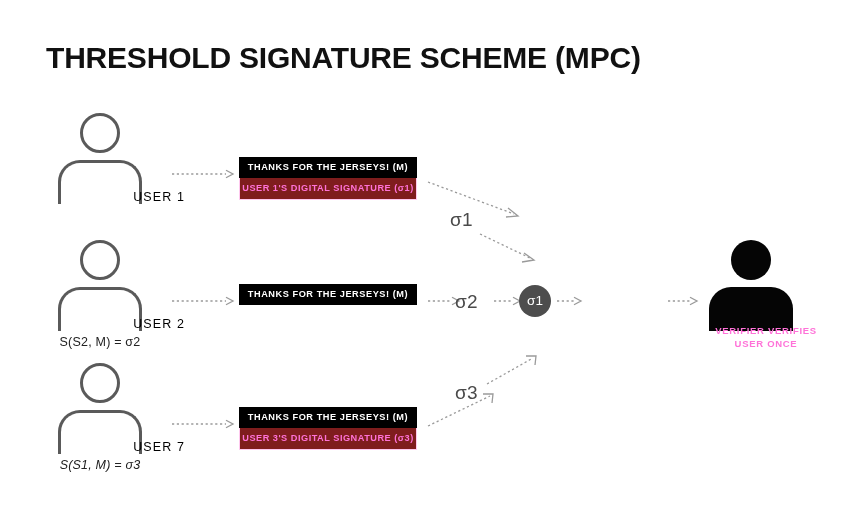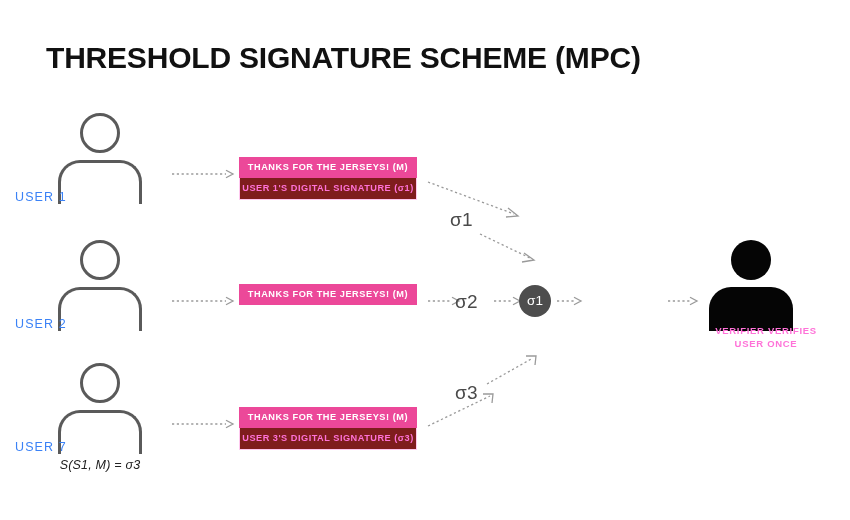--- a/index.html
+++ b/index.html
@@ -64,43 +64,43 @@
   }
   .avatar.filled .body {
     border: none;
     background: #050505;
     border-radius: 22px 22px 0 0;
   }
 
   .avatar-caption {
     position: absolute;
     width: 170px;
-    text-align: left;
-    color: #3b82f6;
+    text-align: right;
+    color: #000000;
     font-size: 12.5px;
     letter-spacing: 1.1px;
     font-weight: 500;
   }
   .avatar-formula {
     position: absolute;
     width: 170px;
     text-align: center;
     color: #222222;
     font-size: 12.5px;
     letter-spacing: 0.2px;
     font-weight: 500;
   }
 
   
   .msgcard {
     position: absolute;
     width: 178px;
   }
   .msgcard .msg {
-    background: #ec4899;
+    background: #000000;
     color: #ffffff;
     font-size: 9.2px;
     font-weight: bold;
     letter-spacing: 0.55px;
     text-align: center;
     padding: 6px 2px 6px;
     line-height: 1;
   }
   .msgcard .sig {
     background: #7f1d1d;
@@ -218,20 +218,21 @@
       <line x1="0" y1="0" x2="50" y2="24" stroke="#9a9a9a" stroke-width="1.3" stroke-dasharray="2.2 2.6"></line>
       <path d="M44 19 L54 26 L42 28" fill="none" stroke="#9a9a9a" stroke-width="1.3"></path>
     </svg>
   </div>
 
   <div class="avatar" style="left:52px; top:240px;">
     <div class="head"></div>
     <div class="body"></div>
   </div>
   <div class="avatar-caption" style="left:15px; top:317px;">USER 2</div>
+  <div class="avatar-formula" style="left:15px; top:335px;">S(S2, M) = σ2</div>
 
   <div class="arrow" style="left:172px; top:295px;">
     <svg width="64" height="12" viewBox="0 0 64 12">
       <line x1="0" y1="6" x2="54" y2="6" stroke="#9a9a9a" stroke-width="1.3" stroke-dasharray="2.2 2.6"></line>
       <path d="M54 2.2 L61 6 L54 9.8" fill="none" stroke="#9a9a9a" stroke-width="1.3"></path>
     </svg>
   </div>
 
   <div class="msgcard" style="left:239px; top:284px;">
     <div class="msg">THANKS FOR THE JERSEYS! (M)</div>

